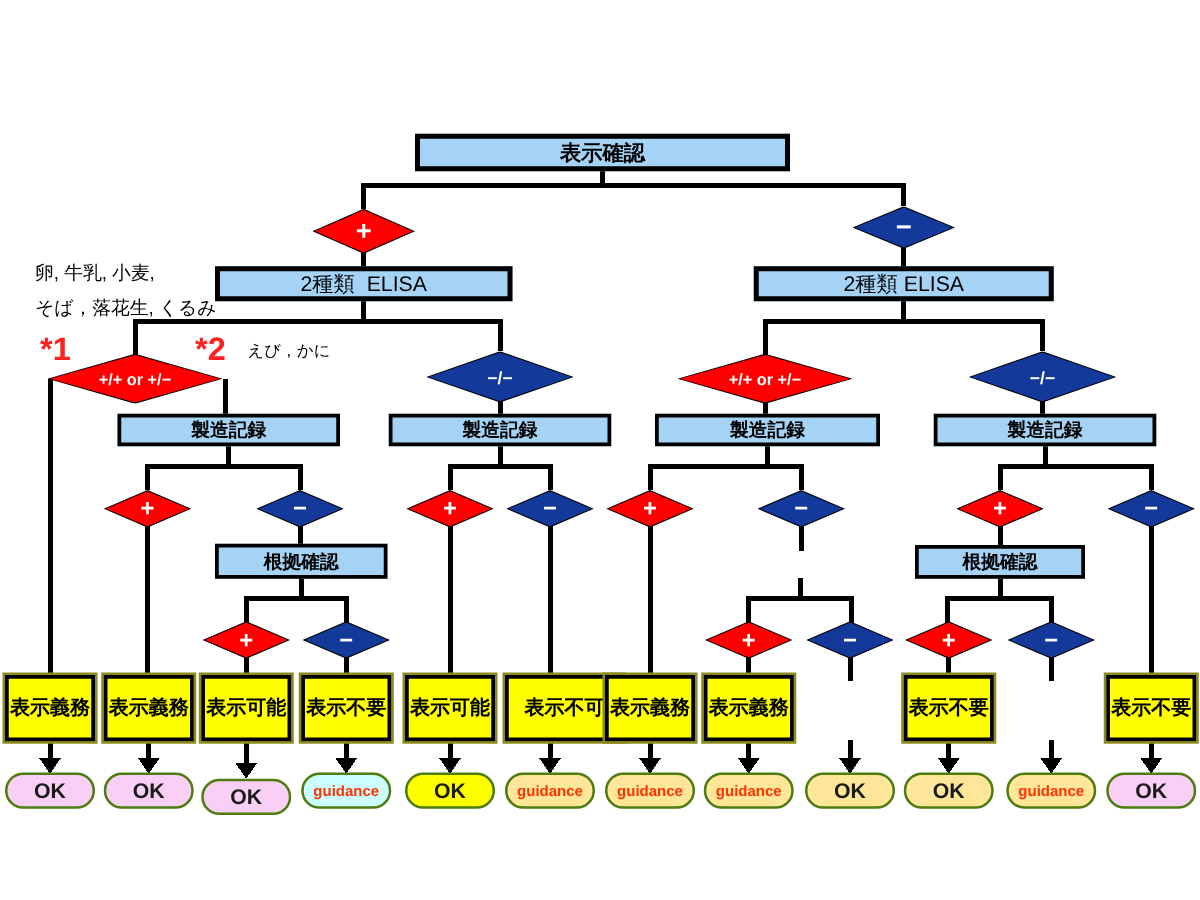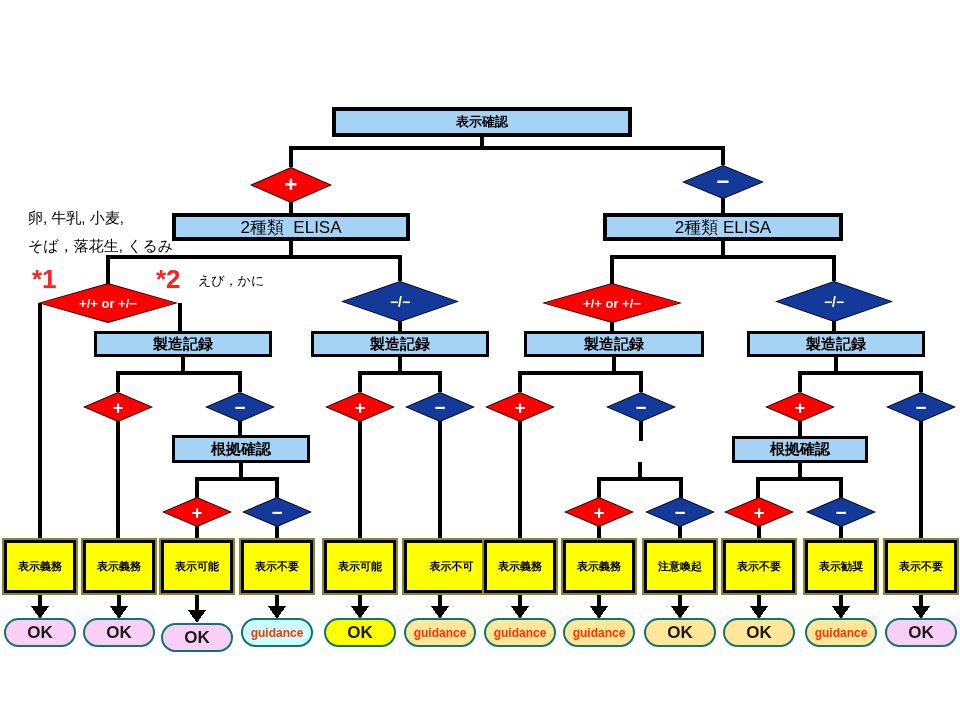--- a/index.html
+++ b/index.html
@@ -5,27 +5,27 @@
   html,body{margin:0;padding:0;background:#fff;}
   .stage{position:relative;width:960px;height:720px;background:#ffffff;overflow:hidden;
          font-family:"Liberation Sans","DejaVu Sans",sans-serif;color:#000;}
   .abs{position:absolute;box-sizing:border-box;}
   .title{font-size:23px;font-weight:bold;letter-spacing:1px;}
   .note{font-size:15px;}
   .star{font-size:26px;font-weight:bold;}
   .box{position:absolute;box-sizing:border-box;display:flex;align-items:center;justify-content:center;
        border:3px solid #000;font-weight:bold;white-space:pre;}
   .box.thick{border-width:4px;}
-  .box.f17{font-size:13px;}
+  .box.f17{font-size:17px;}
   .box.f17n{font-size:17px;font-weight:normal;}
   .box.f15{font-size:15px;}
   .outcome{position:absolute;box-sizing:border-box;display:flex;align-items:center;justify-content:center;
-           border:3px solid #000;box-shadow:0 0 0 2px #8a8a20;font-weight:bold;font-size:11px;white-space:pre;}
+           border:3px solid #000;box-shadow:0 0 0 2px #8a8a20;font-weight:bold;font-size:16px;white-space:pre;}
   .oval{position:absolute;box-sizing:border-box;display:flex;align-items:center;justify-content:center;
-        border:2px solid #0f766e;border-radius:15px;font-weight:bold;}
+        border:2px solid #4d7c0f;border-radius:15px;font-weight:bold;}
   .oval.ok{font-size:17px;}
   .oval.gd{font-size:12px;font-weight:bold;}
   .dia{position:absolute;}
   .dia .do{position:absolute;inset:0;background:#000;clip-path:polygon(50% 0,100% 50%,50% 100%,0 50%);}
   .dia .di{position:absolute;inset:1px 2px;clip-path:polygon(50% 0,100% 50%,50% 100%,0 50%);}
   .dia .lb{position:absolute;inset:0;display:flex;align-items:center;justify-content:center;
            color:#fff;font-weight:bold;line-height:1;}
   .dia .lb.f22{font-size:22px;}
   .dia .lb.f19{font-size:19px;}
   .dia .lb.f13{font-size:13px;}
@@ -211,23 +211,21 @@
   </div>
 
   <div class="outcome" style="left: 4px; top: 540px; width: 72px; height: 53px; background-color: rgb(255, 255, 0);">表示義務</div>
   <div class="outcome" style="left: 83px; top: 540px; width: 72px; height: 53px; background-color: rgb(255, 255, 0);">表示義務</div>
   <div class="outcome" style="left: 161px; top: 540px; width: 72px; height: 53px; background-color: rgb(255, 255, 0);">表示可能</div>
   <div class="outcome" style="left: 241px; top: 540px; width: 72px; height: 53px; background-color: rgb(255, 255, 0);">表示不要</div>
   <div class="outcome" style="left: 324px; top: 540px; width: 72px; height: 53px; background-color: rgb(255, 255, 0);">表示可能</div>
   <div class="outcome" style="left: 404px; top: 540px; width: 95px; height: 53px; background-color: rgb(255, 255, 0);">表示不可</div>
   <div class="outcome" style="left: 484px; top: 540px; width: 72px; height: 53px; background-color: rgb(255, 255, 0);">表示義務</div>
   <div class="outcome" style="left: 563px; top: 540px; width: 72px; height: 53px; background-color: rgb(255, 255, 0);">表示義務</div>
-  <div class="outcome" style="left: 644px; top: 540px; width: 72px; height: 53px; background-color: rgb(255, 255, 0);">注意喚起</div>
   <div class="outcome" style="left: 723px; top: 540px; width: 72px; height: 53px; background-color: rgb(255, 255, 0);">表示不要</div>
-  <div class="outcome" style="left: 805px; top: 540px; width: 72px; height: 53px; background-color: rgb(255, 255, 0);">表示勧奨</div>
   <div class="outcome" style="left: 885px; top: 540px; width: 72px; height: 53px; background-color: rgb(255, 255, 0);">表示不要</div>
 
   <div class="oval ok" style="left: 4px; top: 618px; width: 72px; height: 29px; background-color: rgb(249, 207, 245); color: rgb(26, 26, 26);">OK</div>
   <div class="oval ok" style="left: 83px; top: 618px; width: 72px; height: 29px; background-color: rgb(249, 207, 245); color: rgb(26, 26, 26);">OK</div>
   <div class="oval ok" style="left: 161px; top: 623px; width: 72px; height: 29px; background-color: rgb(249, 207, 245); color: rgb(26, 26, 26);">OK</div>
   <div class="oval gd" style="left: 241px; top: 618px; width: 72px; height: 29px; background-color: rgb(204, 255, 255); color: rgb(255, 51, 0);">guidance</div>
   <div class="oval ok" style="left: 324px; top: 618px; width: 72px; height: 29px; background-color: rgb(255, 255, 0); color: rgb(26, 26, 26);">OK</div>
   <div class="oval gd" style="left: 404px; top: 618px; width: 72px; height: 29px; background-color: rgb(255, 230, 153); color: rgb(255, 51, 0);">guidance</div>
   <div class="oval gd" style="left: 484px; top: 618px; width: 72px; height: 29px; background-color: rgb(255, 230, 153); color: rgb(255, 51, 0);">guidance</div>
   <div class="oval gd" style="left: 563px; top: 618px; width: 72px; height: 29px; background-color: rgb(255, 230, 153); color: rgb(255, 51, 0);">guidance</div>

